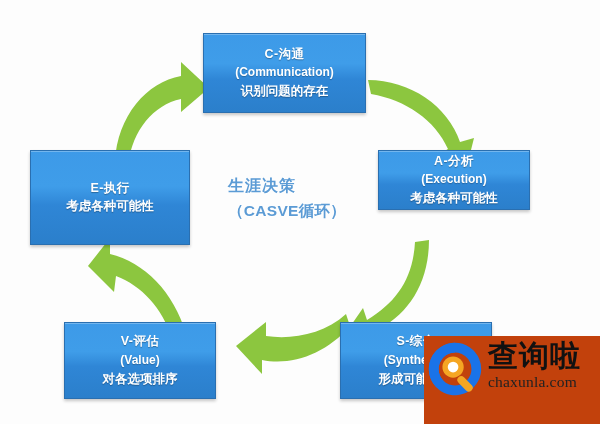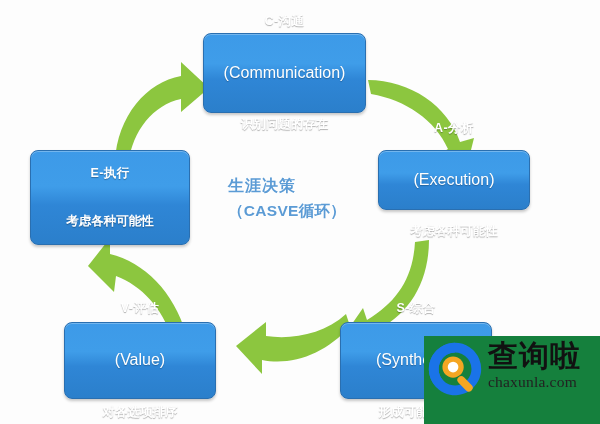--- a/index.html
+++ b/index.html
@@ -19,44 +19,43 @@
     position: absolute;
     left: 0; top: 0;
     width: 600px;
     height: 424px;
     background: #fdfdfd;
   }
 
   
   .stage-box {
     position: absolute;
-    border-radius: 8px;
+    border-radius: 0;
     box-sizing: border-box;
     border: 1px solid #2a6fb0;
     background: linear-gradient(to bottom, #3d9ae8 0%, #3f9de9 38%, #2f86d6 58%, #2b7fcb 100%);
     box-shadow: 0 2px 3px rgba(0,0,0,0.22), inset 0 1px 0 rgba(255,255,255,0.28);
     display: flex;
     flex-direction: column;
     align-items: center;
     justify-content: center;
     color: #ffffff;
     text-align: center;
     padding: 4px 6px;
-    gap: 30px;
   }
   .stage-title {
     font-size: 12.5px;
     font-weight: bold;
     letter-spacing: 0.4px;
     line-height: 1.45;
     text-shadow: 0 1px 1px rgba(0,0,0,0.30);
   }
   .stage-en {
-    font-size: 16px;
-    font-weight: normal;
+    font-size: 12px;
+    font-weight: bold;
     line-height: 1.6;
     text-shadow: 0 1px 1px rgba(0,0,0,0.25);
   }
   .stage-desc {
     font-size: 12.5px;
     font-weight: bold;
     line-height: 1.5;
     text-shadow: 0 1px 1px rgba(0,0,0,0.30);
   }
 
@@ -88,21 +87,21 @@
   #arrow-sv { left: 236px; top: 296px; width: 118px; height: 84px; }
   #arrow-ve { left: 80px;  top: 234px; width: 114px; height: 106px; }
 
   
   #watermark {
     position: absolute;
     left: 424px;
     top: 336px;
     width: 176px;
     height: 88px;
-    background: #15803d;
+    background: #c2410c;
     display: flex;
     align-items: flex-start;
   }
   #wm-logo {
     width: 62px; height: 62px;
     margin-top: 2px;
     flex: 0 0 auto;
   }
   #wm-text {
     margin-left: 2px;

